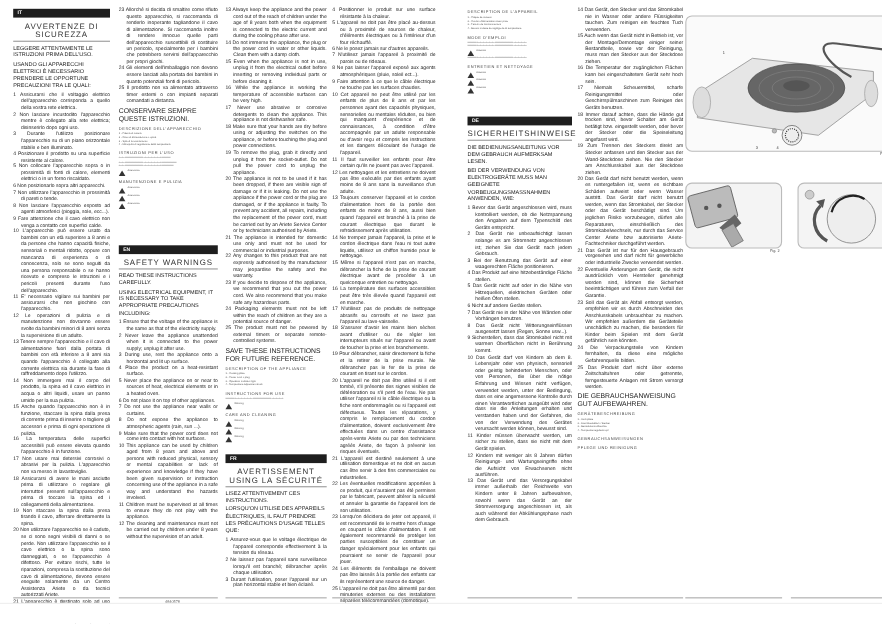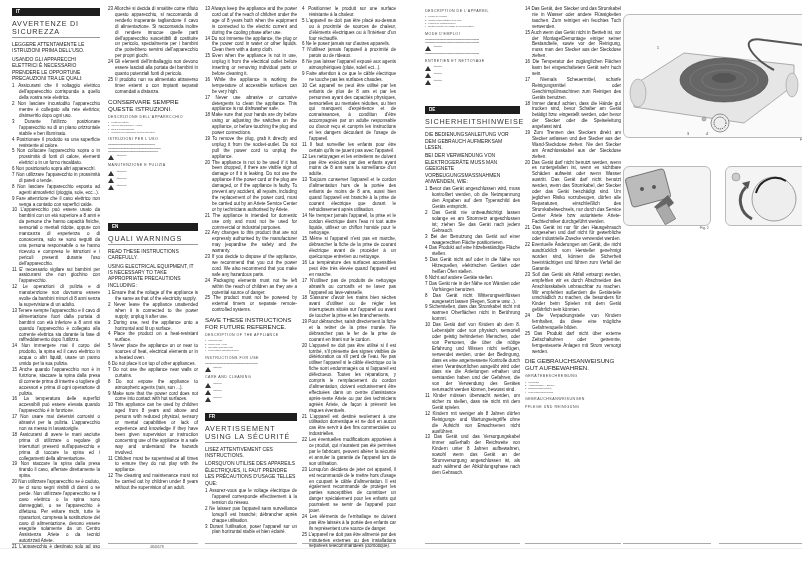--- a/index.html
+++ b/index.html
@@ -2,21 +2,21 @@
 <html><head>
 <meta charset="utf-8">
 <style>
   html,body{margin:0;padding:0;background:#fff;}
   body{width:802px;height:567px;overflow:hidden;position:relative;font-family:"Liberation Sans",sans-serif;color:#222;}
   .page{position:absolute;top:0;height:548px;}
   .p1{left:0;width:400px;}
   .p2{left:400px;width:402px;margin-left:23px;}
   .col{position:absolute;top:6px;width:180px;font-size:4.1px;line-height:5.35px;} 
   .lang-bar{background:#1e1e1e;color:#fff;font-weight:bold;font-size:4.6px;padding:1px 4px;height:6px;line-height:6px;margin:2px 0 4px 0;}
-  .title{font-size:7.2px;letter-spacing:.8px;color:#333;margin:3px 0 3px 0;line-height:8px;border-bottom:0.6px solid #999;padding-bottom:1px;}
+  .title{font-size:7.2px;letter-spacing:.8px;color:#333;margin:3px 0 3px 0;line-height:8px;border-bottom:0.6px solid #999;padding-bottom:1px;text-align:center;}
   .lead{font-size:5px;line-height:6.4px;text-transform:uppercase;margin:2px 0;}
   .item{font-size:4.55px;line-height:5.9px;padding-left:7px;text-indent:-7px;margin:0;text-align:justify;}
   .keep{font-size:6.2px;line-height:7px;text-transform:uppercase;margin:3px 0;}
   .sub{font-size:3.6px;letter-spacing:.5px;color:#444;text-transform:uppercase;margin:3px 0 1px 0;}
   .tiny{font-size:2.3px;line-height:3.3px;color:#555;margin:0;}
   .warn{display:flex;gap:2px;align-items:flex-start;margin:1px 0;}
   .tri{width:0;height:0;border-left:3px solid transparent;border-right:3px solid transparent;border-bottom:5px solid #333;flex:none;margin-top:1px;}
   .hr{position:absolute;height:1px;background:#aaa;}
   .footnum{position:absolute;font-size:3.5px;color:#555;}
   .figbox{position:absolute;border:1px solid #bbb;border-radius:6px;background:#f4f4f4;overflow:hidden;}
@@ -88,21 +88,21 @@
     <div class="warn">
         <span class="tri"></span>
         <p class="tiny">Attenzione</p>
       </div>
     <div class="warn">
         <span class="tri"></span>
         <p class="tiny">Attenzione</p>
       </div>
     <div style="height:30px"></div>
     <div class="lang-bar">EN</div>
-    <div class="title">QUALI WARNINGS</div>
+    <div class="title">SAFETY WARNINGS</div>
     <p class="lead">READ THESE INSTRUCTIONS CAREFULLY.</p>
     <p class="lead">USING ELECTRICAL EQUIPMENT, IT IS NECESSARY TO TAKE APPROPRIATE PRECAUTIONS INCLUDING:</p>
     <div id="en-items-a">
         <p class="item">1 Ensure that the voltage of the appliance is the same as that of the electricity supply.</p>
         <p class="item">2 Never leave the appliance unattended when it is connected to the power supply; unplug it after use.</p>
         <p class="item">3 During use, rest the appliance onto a horizontal and lit up surface.</p>
         <p class="item">4 Place the product on a heat-resistant surface.</p>
         <p class="item">5 Never place the appliance on or near to sources of heat, electrical elements or in a heated oven.</p>
         <p class="item">6 Do not place it on top of other appliances.</p>
         <p class="item">7 Do not use the appliance near walls or curtains.</p>

